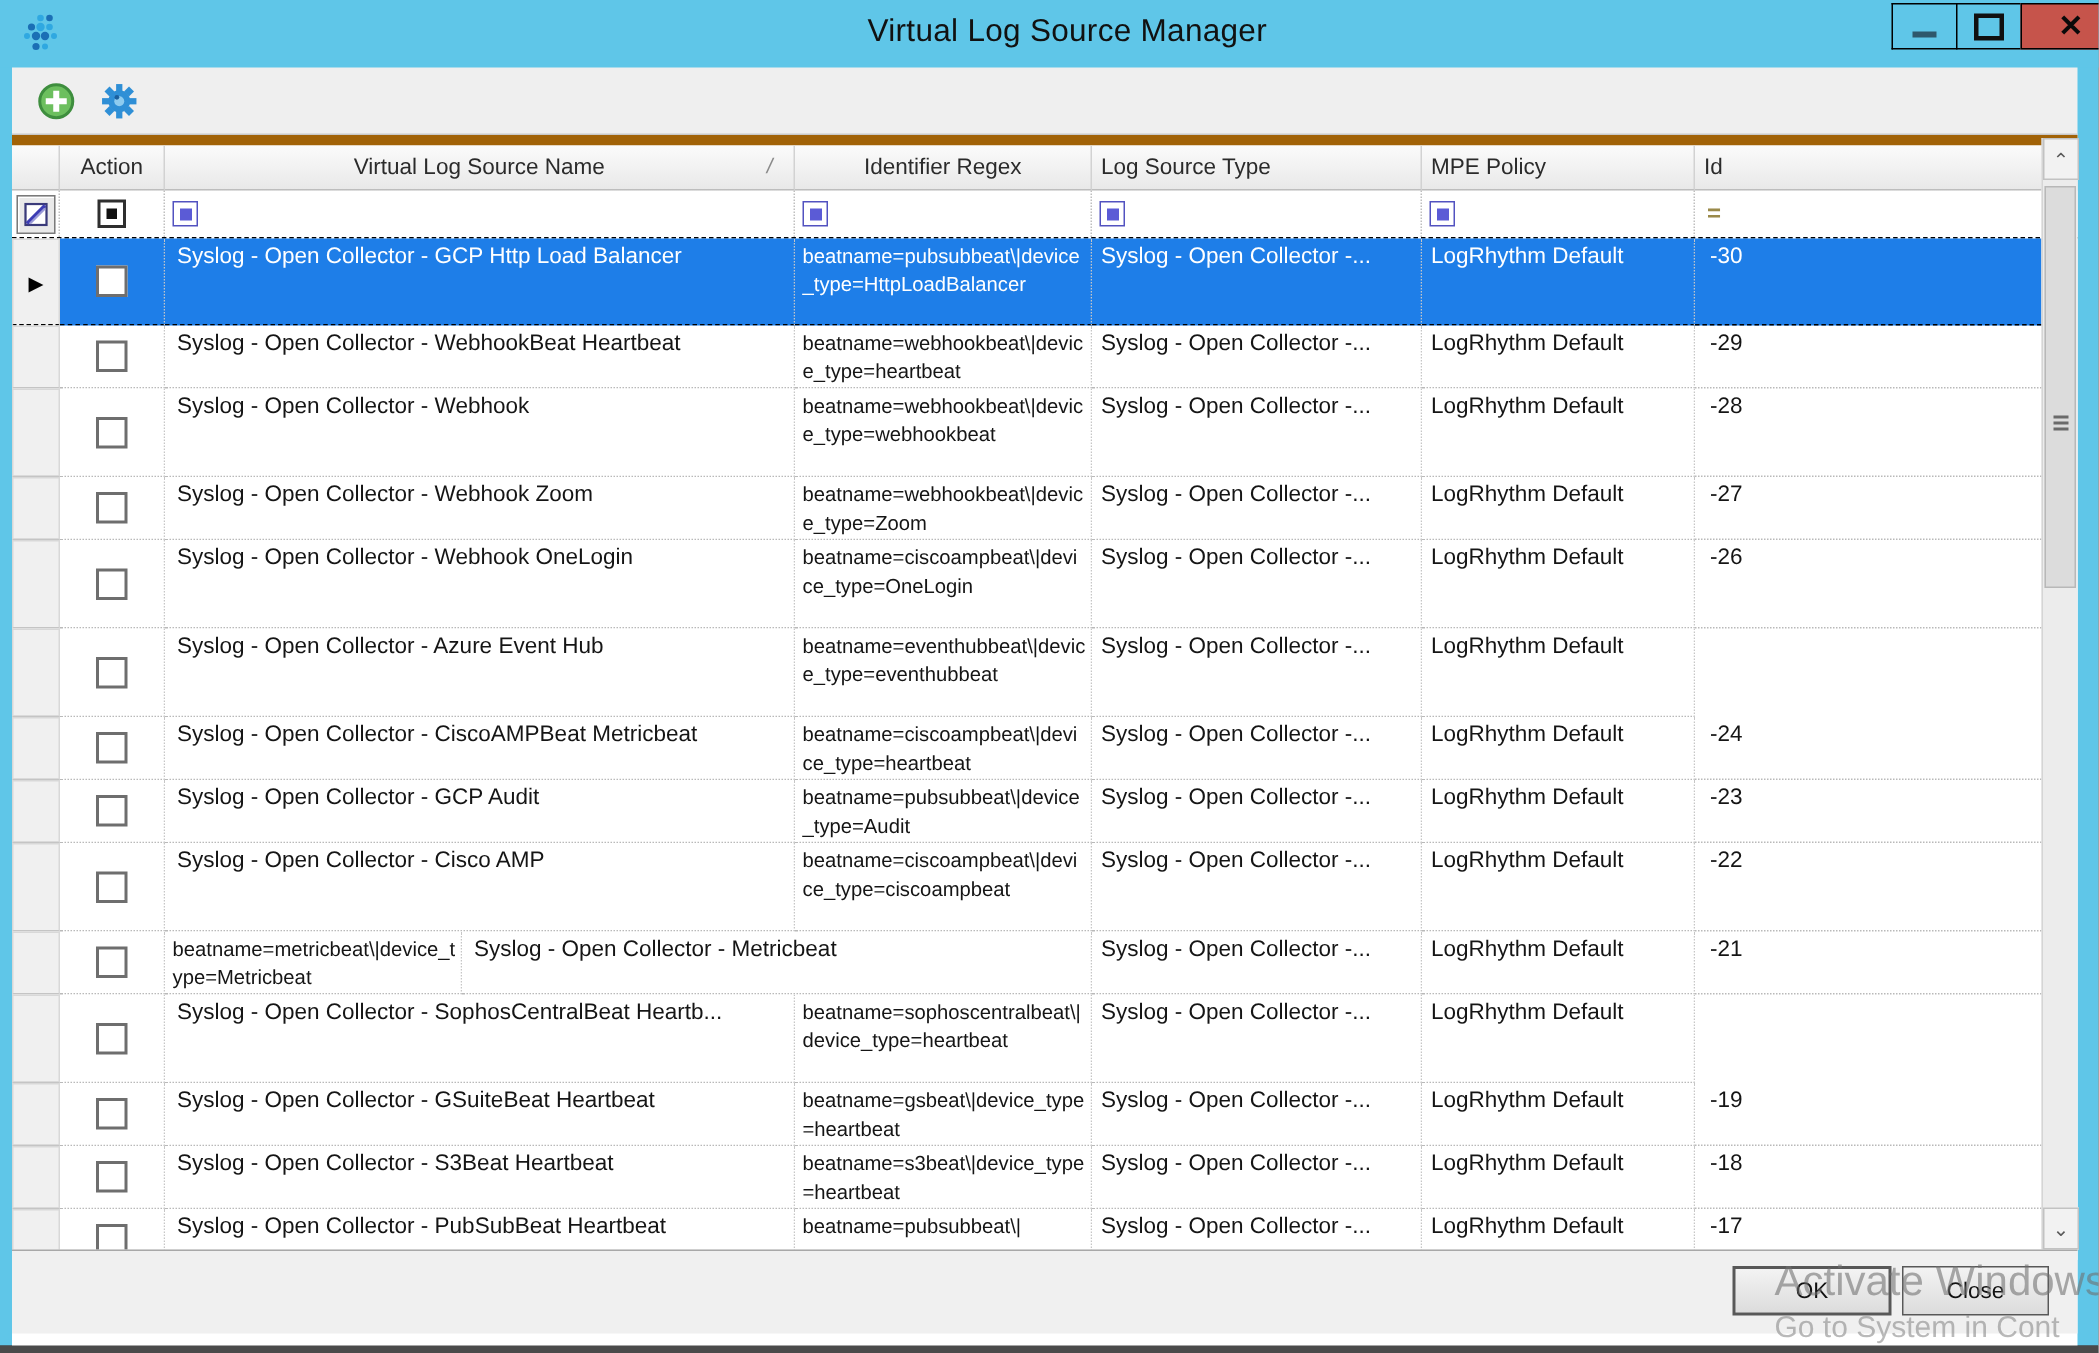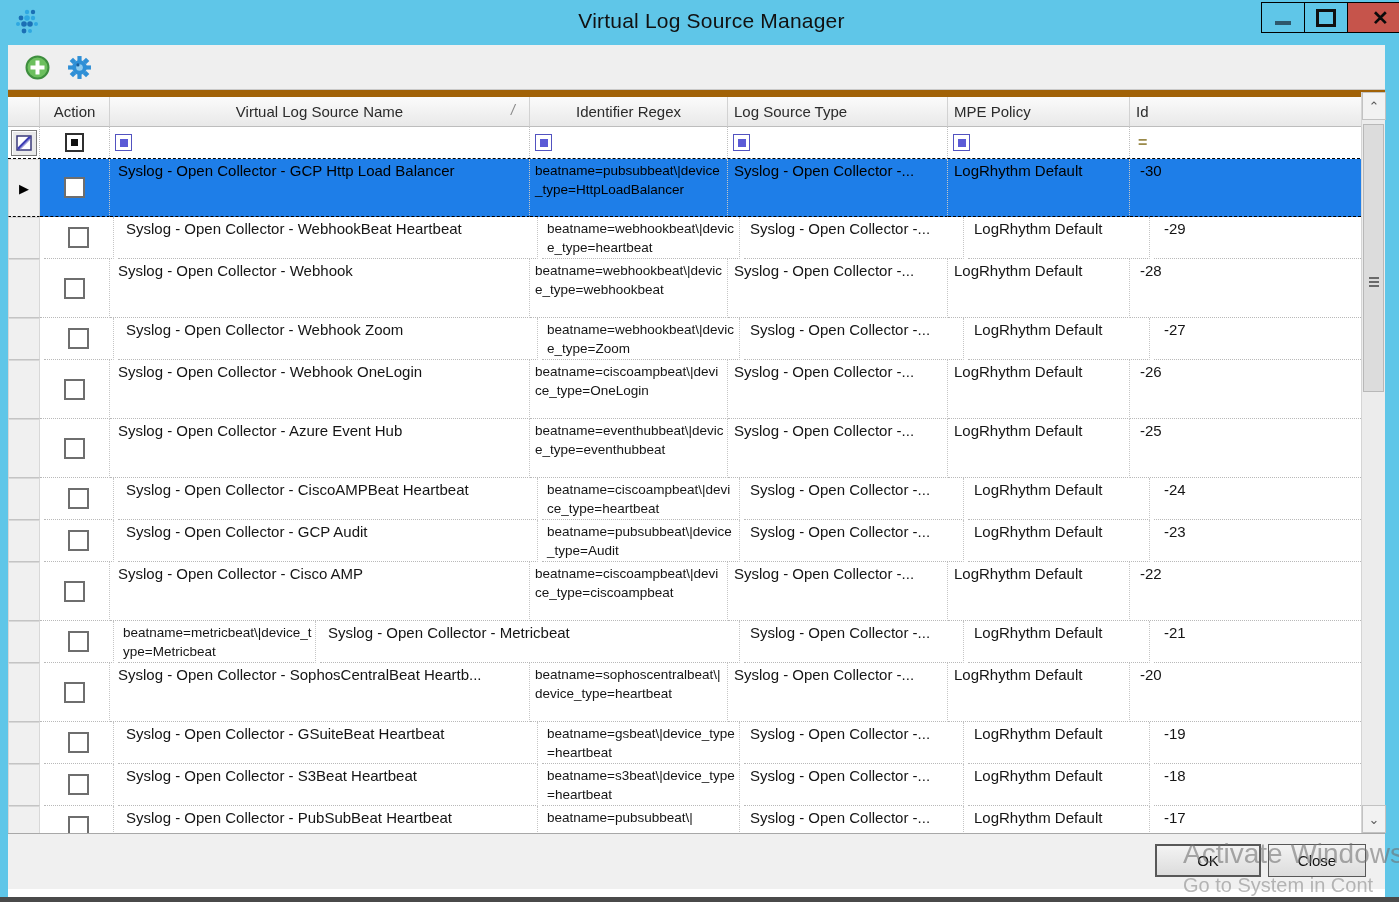--- a/index.html
+++ b/index.html
@@ -48,37 +48,37 @@
   .flt-check{width:15px;height:15px;border:2px solid #2f2f2f;background:#fff;
     display:flex;align-items:center;justify-content:center;margin:0 auto;}
   .flt-check .sq{width:7px;height:7px;background:#111;}
   .flt-edit{width:24px;height:24px;margin:0 auto;border:1px solid #7a7a7a;background:#e9e9e9;
     display:flex;align-items:center;justify-content:center;box-shadow:inset 1px 1px 0 #fff;}
   .flt-eq{font-size:16px;font-weight:bold;color:#9a8a4a;margin-left:8px;}
 
   .body-rows{height:682px;overflow:hidden;background:#fff;}
   .grid-row{display:flex;box-sizing:border-box;}
   .grid-row.h3{height:59px;}
-  .grid-row.h2{height:42px;justify-content:space-between;}
+  .grid-row.h2{height:42px;}
   .cell{box-sizing:border-box;border-right:1px dotted #c6c6c6;border-bottom:1px dotted #b9b9b9;
     font-size:15px;color:#151515;overflow:hidden;}
   .c-sel{width:32px;background:#f0f0f0;border:1px solid #d8d8d8;border-bottom-color:#c4c4c4;
     display:flex;align-items:center;justify-content:center;flex:0 0 32px;}
   .c-sel .arrow{display:none;color:#000;font-size:13px;}
   .c-sel.current .arrow{display:block;}
   .c-action{width:70px;flex:0 0 70px;display:flex;align-items:center;justify-content:center;}
   .checkbox{width:17px;height:17px;background:#fff;border:2px solid #6e6e6e;}
   .c-name{width:420px;flex:0 0 420px;padding:3px 0 0 8px;white-space:nowrap;}
   .c-regex{width:198px;flex:0 0 198px;padding:2px 3px 0 5px;font-size:13.5px;line-height:19px;
     word-break:break-all;}
   .c-type{width:220px;flex:0 0 220px;padding:3px 0 0 6px;white-space:nowrap;}
   .c-policy{width:182px;flex:0 0 182px;padding:3px 0 0 6px;white-space:nowrap;}
   .c-id{width:231px;flex:0 0 231px;padding:3px 0 0 10px;white-space:nowrap;border-right:none;}
 
-  .grid-row.selected .cell{background:#1e7ee8;color:#000000;border-bottom:1px dashed #000;}
+  .grid-row.selected .cell{background:#1e7ee8;color:#ffffff;border-bottom:1px dashed #000;}
   .grid-row.selected .c-sel{background:#f0f0f0;color:#000;}
   .grid-row.selected{border-top:1px dashed #000;}
 
   
   .vscroll{position:absolute;right:14px;top:92px;width:24px;height:741px;background:#ececec;
     border-left:1px solid #d5d5d5;box-sizing:border-box;}
   .vs-btn{position:absolute;left:0;width:24px;height:28px;background:#f2f2f2;border:1px solid #c2c2c2;
     box-sizing:border-box;display:flex;align-items:center;justify-content:center;color:#5a5a5a;font-size:13px;}
   .vs-up{top:0;}
   .vs-down{bottom:0;}
@@ -291,29 +291,28 @@
 
     <div class="grid-row h3">
       <div class="cell c-sel"></div>
       <div class="cell c-action">
             <div class="checkbox"></div>
           </div>
       <div class="cell c-name">Syslog - Open Collector - Azure Event Hub</div>
       <div class="cell c-regex">beatname=eventhubbeat\|device_type=eventhubbeat</div>
       <div class="cell c-type">Syslog - Open Collector -...</div>
       <div class="cell c-policy">LogRhythm Default</div>
-      <div class="cell c-id">-25</div>
-    </div>
-
-    <div class="grid-row h2">
-      <div class="cell c-sel"></div>
-      <div class="cell c-action">
-            <div class="checkbox"></div>
-          </div>
-      <div class="cell c-name">Syslog - Open Collector - CiscoAMPBeat Heartbeat</div>
+    </div>
+
+    <div class="grid-row h2">
+      <div class="cell c-sel"></div>
+      <div class="cell c-action">
+            <div class="checkbox"></div>
+          </div>
+      <div class="cell c-name">Syslog - Open Collector - CiscoAMPBeat Metricbeat</div>
       <div class="cell c-regex">beatname=ciscoampbeat\|device_type=heartbeat</div>
       <div class="cell c-type">Syslog - Open Collector -...</div>
       <div class="cell c-policy">LogRhythm Default</div>
       <div class="cell c-id">-24</div>
     </div>
 
     <div class="grid-row h2">
       <div class="cell c-sel"></div>
       <div class="cell c-action">
             <div class="checkbox"></div>
@@ -351,21 +350,20 @@
 
     <div class="grid-row h3">
       <div class="cell c-sel"></div>
       <div class="cell c-action">
             <div class="checkbox"></div>
           </div>
       <div class="cell c-name">Syslog - Open Collector - SophosCentralBeat Heartb...</div>
       <div class="cell c-regex">beatname=sophoscentralbeat\|device_type=heartbeat</div>
       <div class="cell c-type">Syslog - Open Collector -...</div>
       <div class="cell c-policy">LogRhythm Default</div>
-      <div class="cell c-id">-20</div>
     </div>
 
     <div class="grid-row h2">
       <div class="cell c-sel"></div>
       <div class="cell c-action">
             <div class="checkbox"></div>
           </div>
       <div class="cell c-name">Syslog - Open Collector - GSuiteBeat Heartbeat</div>
       <div class="cell c-regex">beatname=gsbeat\|device_type=heartbeat</div>
       <div class="cell c-type">Syslog - Open Collector -...</div>

